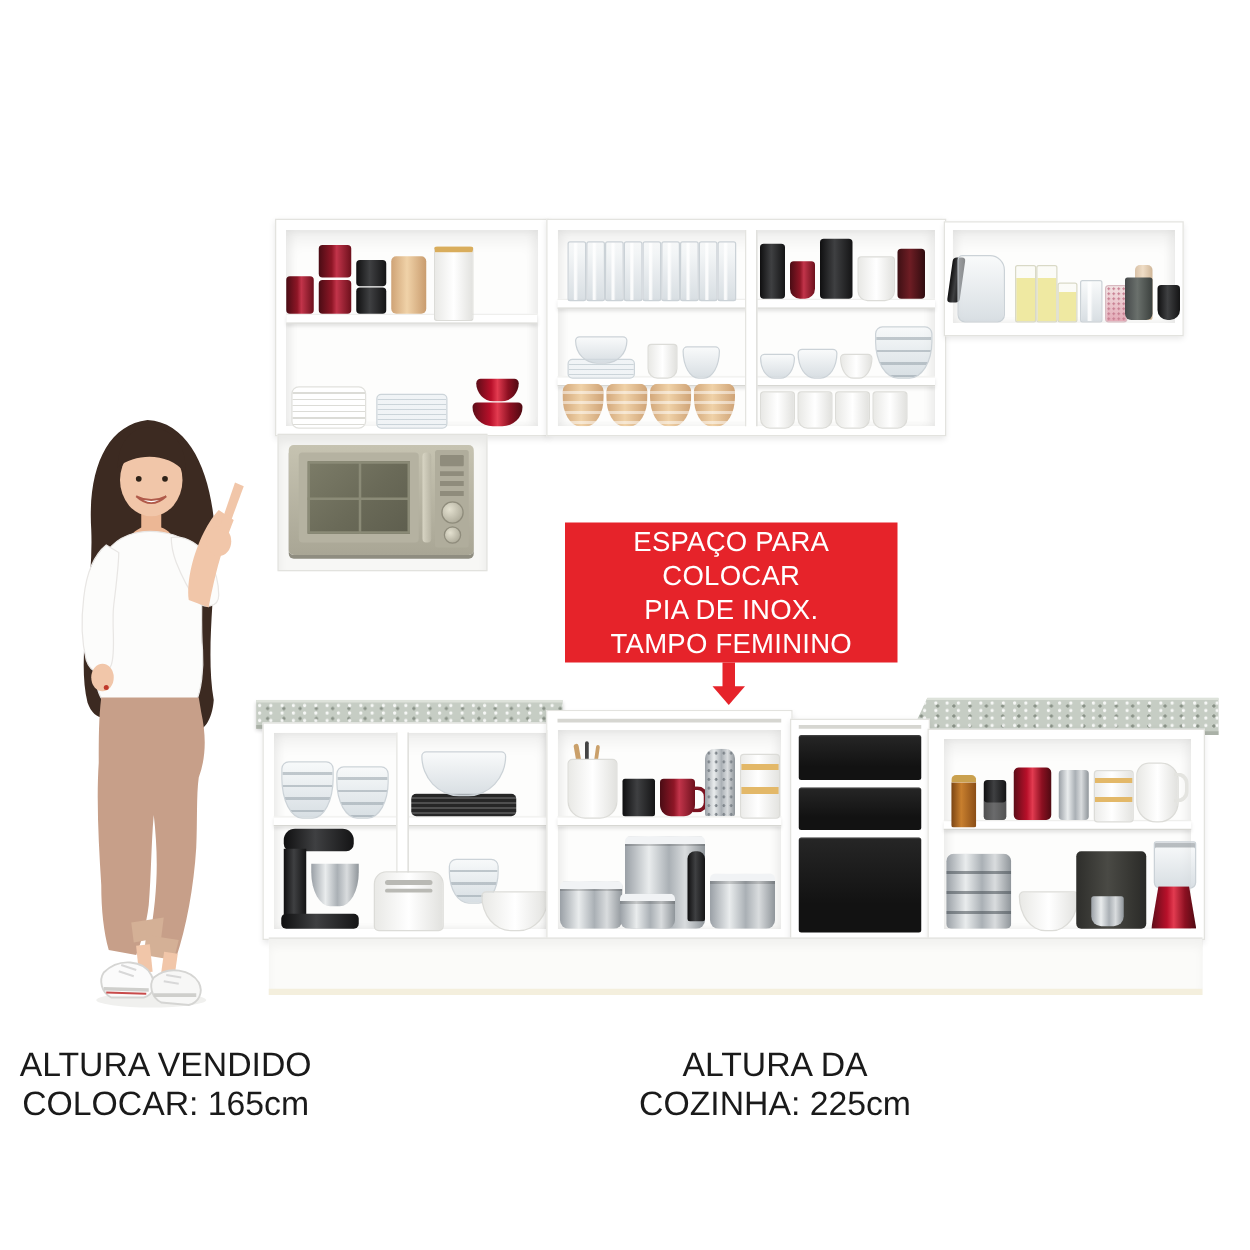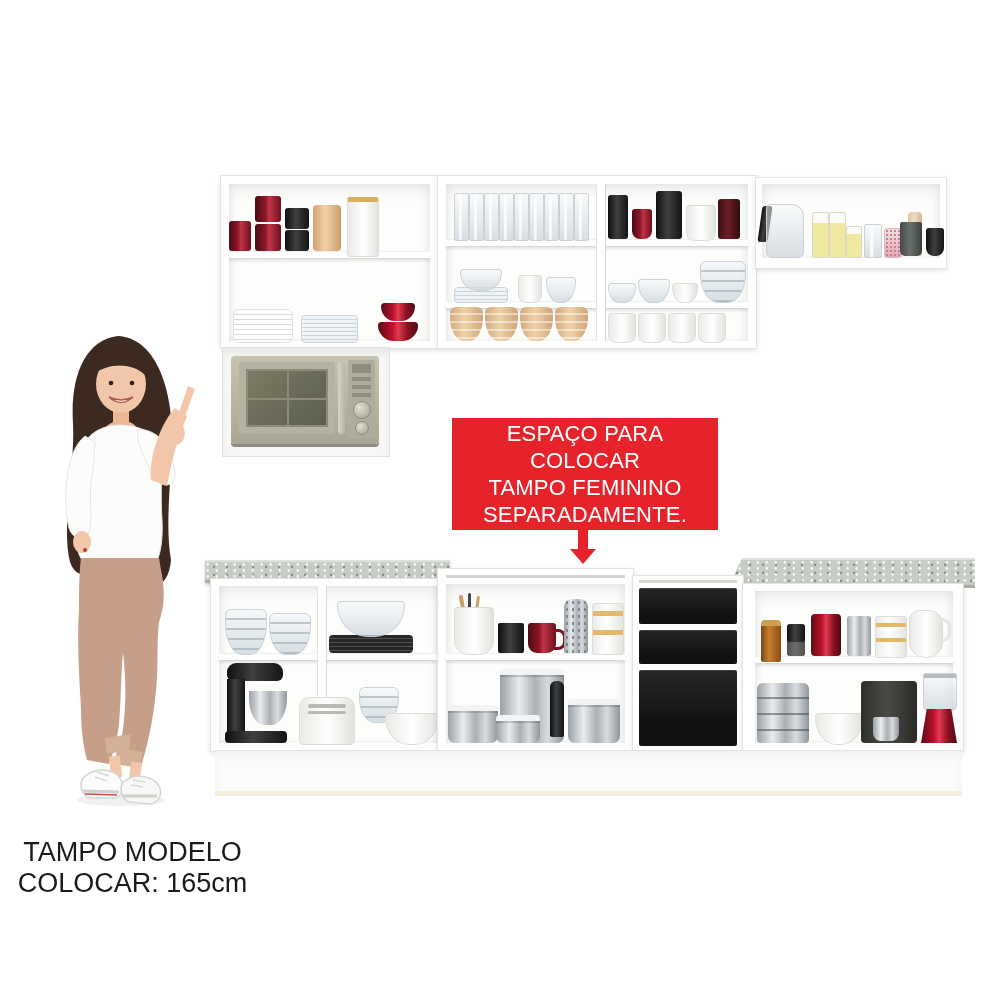--- a/index.html
+++ b/index.html
@@ -178,22 +178,22 @@
         <div class="abs" style="left:4px;top:4px;width:19px;height:9px;background:#8f8c7c;border-radius:1px;"></div>
         <div class="micro-btns" style="left:4px;top:17px;width:19px;height:20px;"></div>
         <div class="dial" style="left:5px;top:41px;width:16px;height:16px;"></div>
         <div class="dial" style="left:7px;top:61px;width:12px;height:12px;"></div>
       </div>
     </div>
   </div>
 
   <div class="redbox" style="left:452px;top:418px;width:266px;height:112px;">
     <div>ESPAÇO PARA COLOCAR</div>
+    <div>PIA DE INOX.</div>
     <div>TAMPO FEMININO</div>
-    <div>SEPARADAMENTE.</div>
   </div>
   <div class="arrow-stem" style="left:578px;top:530px;width:10px;height:20px;"></div>
   <div class="arrow-head" style="left:570px;top:549px;"></div>
 
   <div class="ctop" style="left:205px;top:560px;width:245px;height:18px;"></div>
   <div class="ctop" style="left:728px;top:558px;width:247px;height:25px;clip-path:polygon(14px 0,100% 0,100% 100%,0 100%);"></div>
 
   <div class="cab" style="left:210px;top:578px;width:235px;height:172px;">
     <div class="cab-int" style="left:8px;top:7px;right:8px;bottom:8px;"></div>
     <div class="shelf" style="left:8px;right:8px;top:74px;"></div>
@@ -260,17 +260,21 @@
       <div class="abs" style="left:0;top:0;width:56px;height:62px;background:linear-gradient(90deg,#2e2e2b,#4a4a45 45%,#2a2a27);border-radius:4px;"></div>
       <div class="abs metal" style="left:12px;top:36px;width:26px;height:24px;border-radius:2px 2px 8px 8px;"></div>
     </div>
     <div class="it glass-item" style="left:180px;top:89px;width:32px;height:36px;border-radius:2px 2px 5px 5px;box-shadow:inset 0 4px 0 rgba(120,128,134,.5);"></div>
     <div class="it red-metal" style="left:178px;top:125px;width:36px;height:34px;clip-path:polygon(16% 0,84% 0,100% 100%,0 100%);"></div>
   </div>
 
   <div class="kick" style="left:215px;top:750px;width:747px;height:40px;"></div>
 
   <div class="caption" style="left:10px;top:837px;width:245px;">
-    <div>TAMPO MODELO</div>
+    <div>ALTURA VENDIDO</div>
     <div>COLOCAR: 165cm</div>
   </div>
+  <div class="caption" style="left:495px;top:837px;width:250px;">
+    <div>ALTURA DA</div>
+    <div>COZINHA: 225cm</div>
+  </div>
 
 </div>
 
 </body></html>

